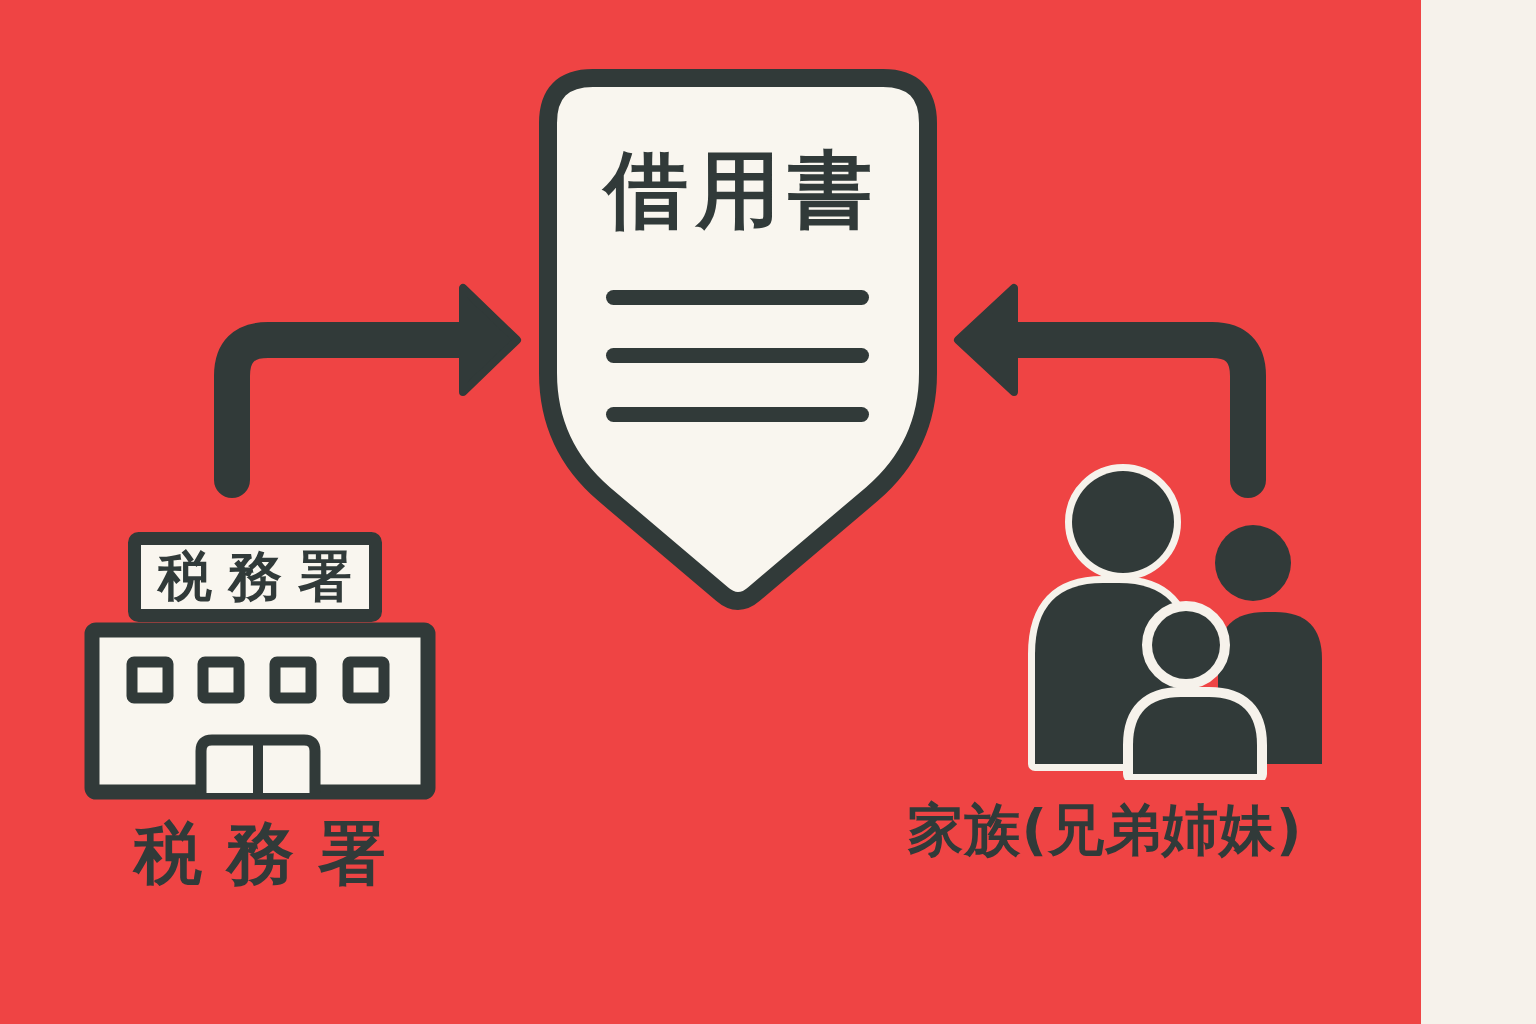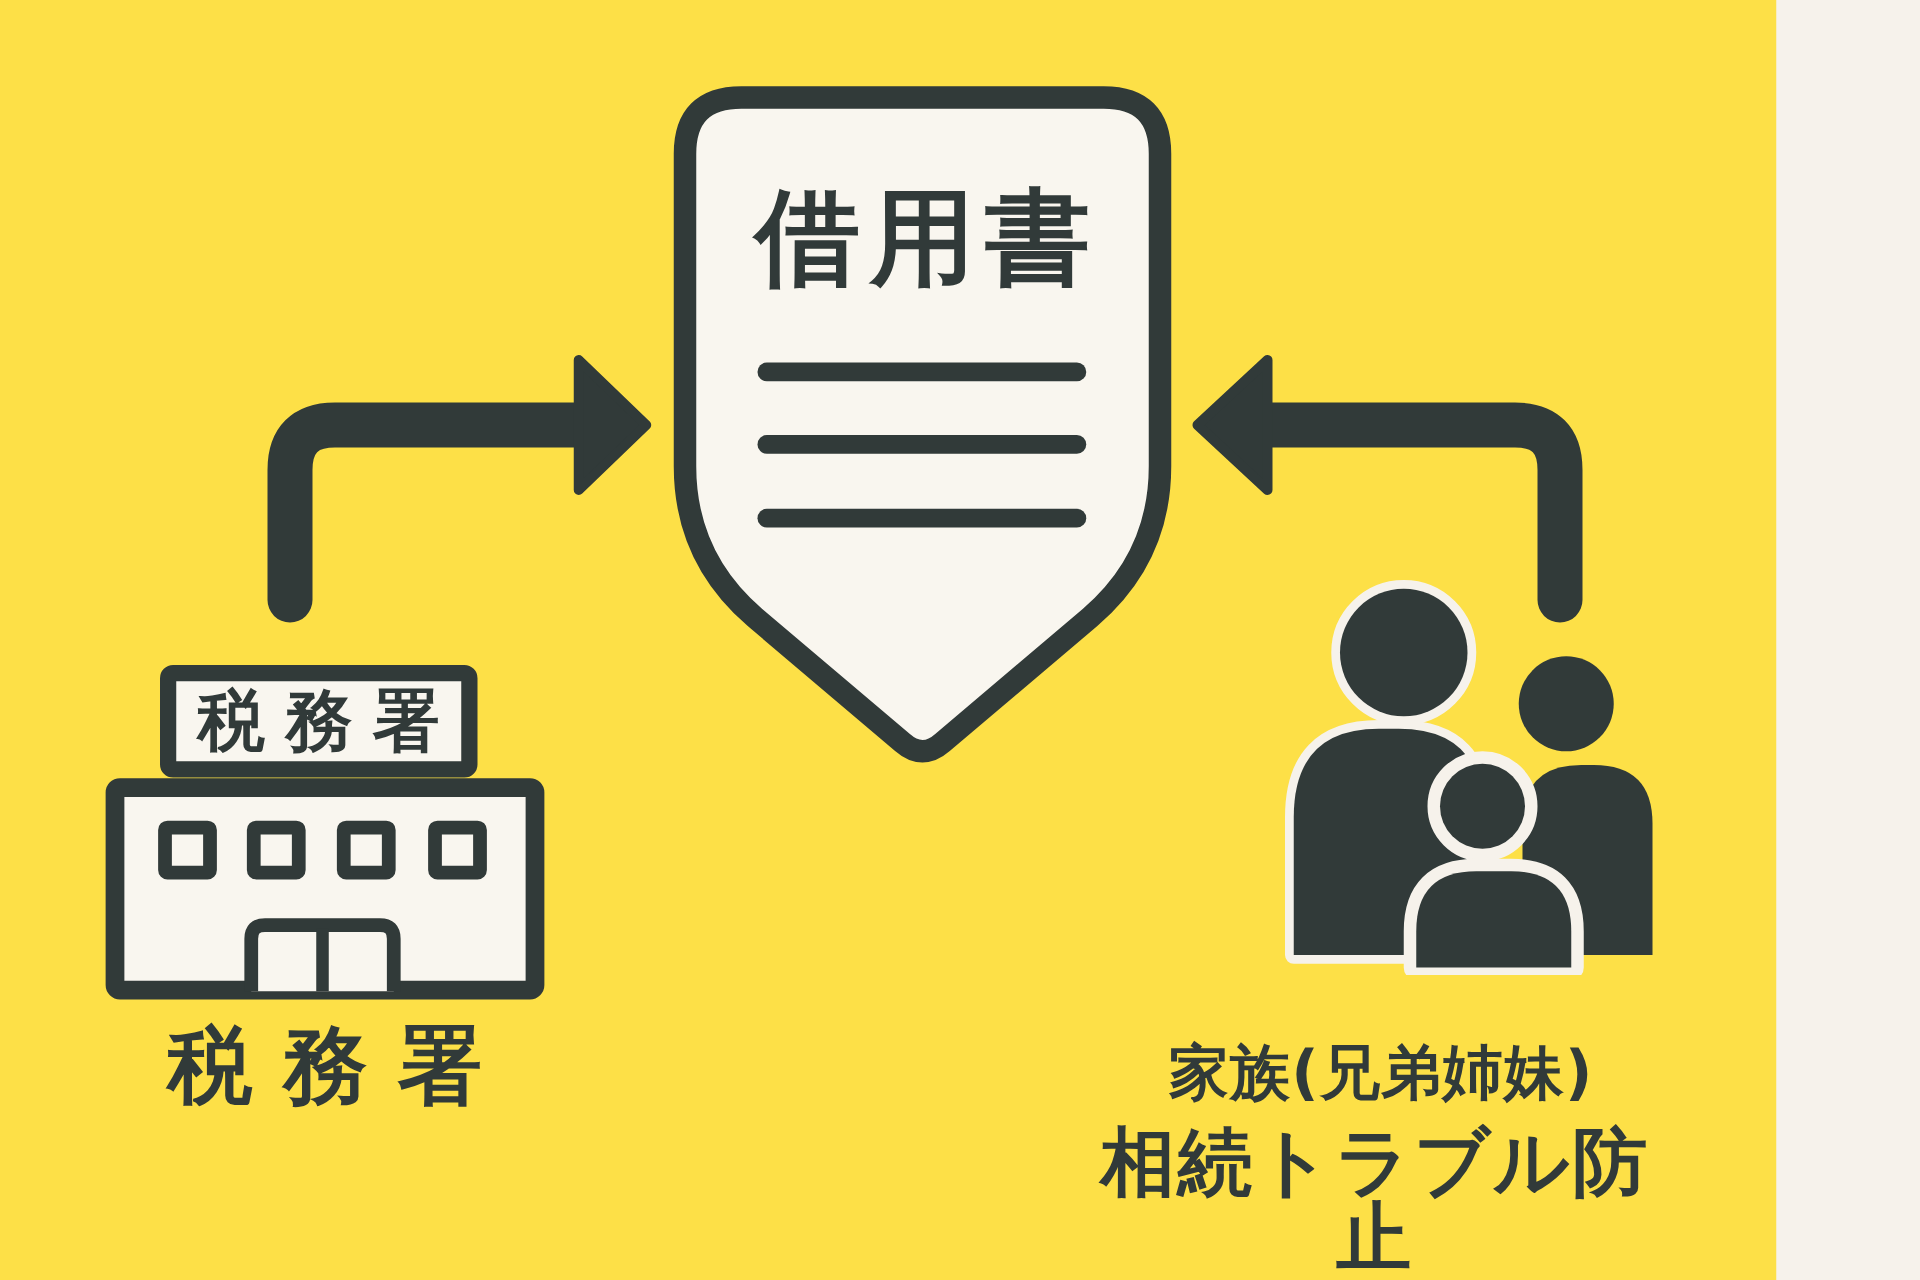--- a/index.html
+++ b/index.html
@@ -5,21 +5,21 @@
   * { margin: 0; padding: 0; box-sizing: border-box; }
   html, body { width: 1536px; height: 1024px; overflow: hidden; }
   body {
     font-family: "DejaVu Sans", "Liberation Sans", sans-serif;
     background: #f6f2eb;
   }
   #canvas {
     position: relative;
     width: 1421px;
     height: 1024px;
-    background: #fde047;
+    background: #ef4444;
   }
   .abs { position: absolute; }
 
   
   #shield-svg { left: 538px; top: 66px; width: 400px; height: 560px; }
   #doc-title {
     left: 560px; top: 148px; width: 356px;
     text-align: center;
     font-size: 84px; font-weight: 900; line-height: 1;
     letter-spacing: 8px; padding-left: 8px;
@@ -55,21 +55,21 @@
   #left-caption-title {
     left: 60px; top: 820px; width: 400px;
     font-size: 68px; letter-spacing: 24px; padding-left: 24px;
   }
   #left-caption-subtitle {
     left: 40px; top: 910px; width: 440px;
     font-size: 62px; letter-spacing: 8px; padding-left: 8px;
   }
   #right-caption-title {
     left: 870px; top: 802px; width: 470px;
-    font-size: 48px; letter-spacing: 1px; margin-top: 32px;
+    font-size: 56px; letter-spacing: 1px;
   }
   #right-caption-subtitle {
     left: 850px; top: 900px; width: 500px;
     font-size: 60px; letter-spacing: 2px;
   }
 </style>
 </head>
 <body>
 
 <div id="canvas">
@@ -125,15 +125,14 @@
 
     <g stroke="#f6f2eb" stroke-width="20" paint-order="stroke" stroke-linejoin="round">
       <circle cx="158" cy="183" r="34" fill="#313a39"></circle>
       <path d="M105 312 L105 283 Q105 235 153 235 L181 235 Q229 235 229 283 L229 312 Z" fill="#313a39"></path>
     </g>
   </svg>
 
   <div id="left-caption-title" class="caption abs">税務署</div>
 
   <div id="right-caption-title" class="caption abs">家族(兄弟姉妹)</div>
-  <div id="right-caption-subtitle" class="caption abs">相続トラブル防止</div>
 
 </div>
 
 </body></html>

